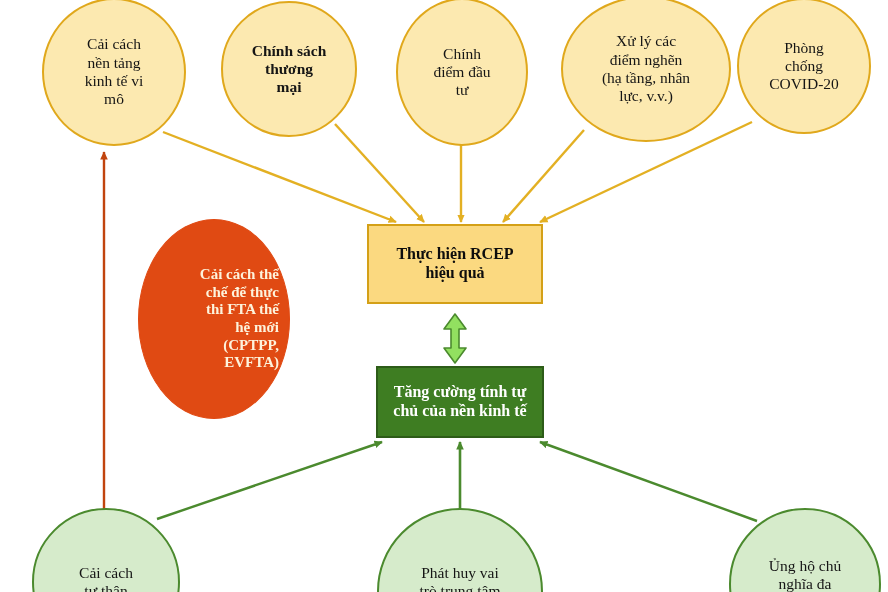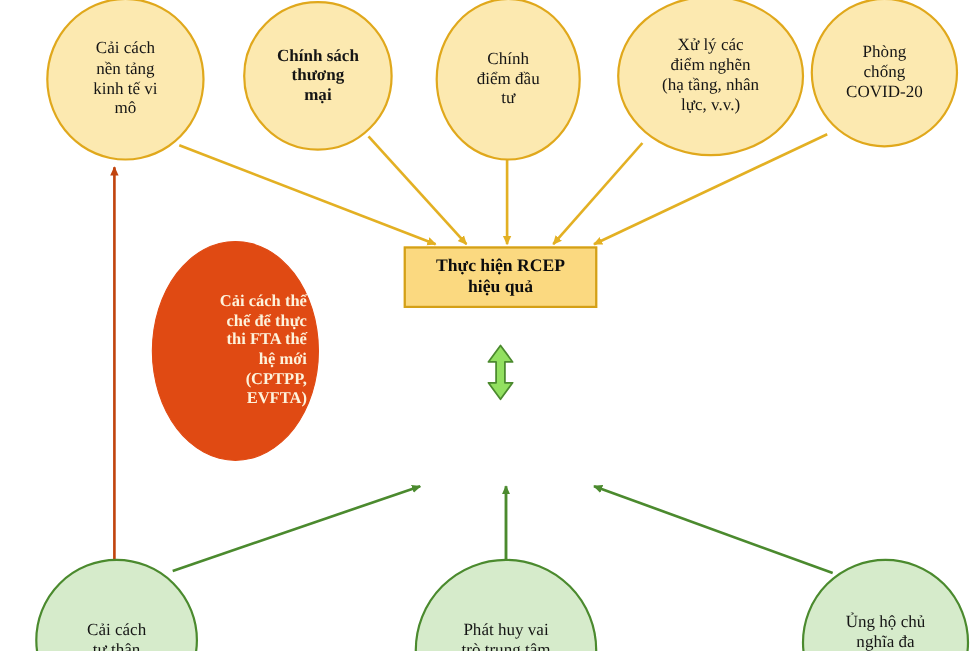--- a/index.html
+++ b/index.html
@@ -156,25 +156,29 @@
 
   <div class="node ellipse-orange pad" style="left:138px; top:219px; width:152px; height:200px;">
     <span class="lbl">Cải cách thể
 chế để thực
 thi FTA thế
 hệ mới
 (CPTPP,
 EVFTA)</span>
   </div>
 
-  <div class="node box-yellow pad" style="left:367px; top:224px; width:176px; height:56px;">
+  <div class="node box-yellow pad" style="left:367px; top:224px; width:176px; height:80px;">
     <span class="lbl">Thực hiện RCEP
 hiệu quả</span>
   </div>
 
+  <div class="node box-green pad" style="left:376px; top:366px; width:168px; height:72px;">
+    <span class="lbl">Tăng cường tính tự
+chủ của nền kinh tế</span>
+  </div>
 
   <div class="node circle-green pad" style="left:32px; top:508px; width:148px; height:148px;">
     <span class="lbl">Cải cách
 tự thân</span>
   </div>
 
   <div class="node circle-green pad" style="left:377px; top:508px; width:166px; height:166px;">
     <span class="lbl">Phát huy vai
 trò trung tâm
 của ASEAN</span>

